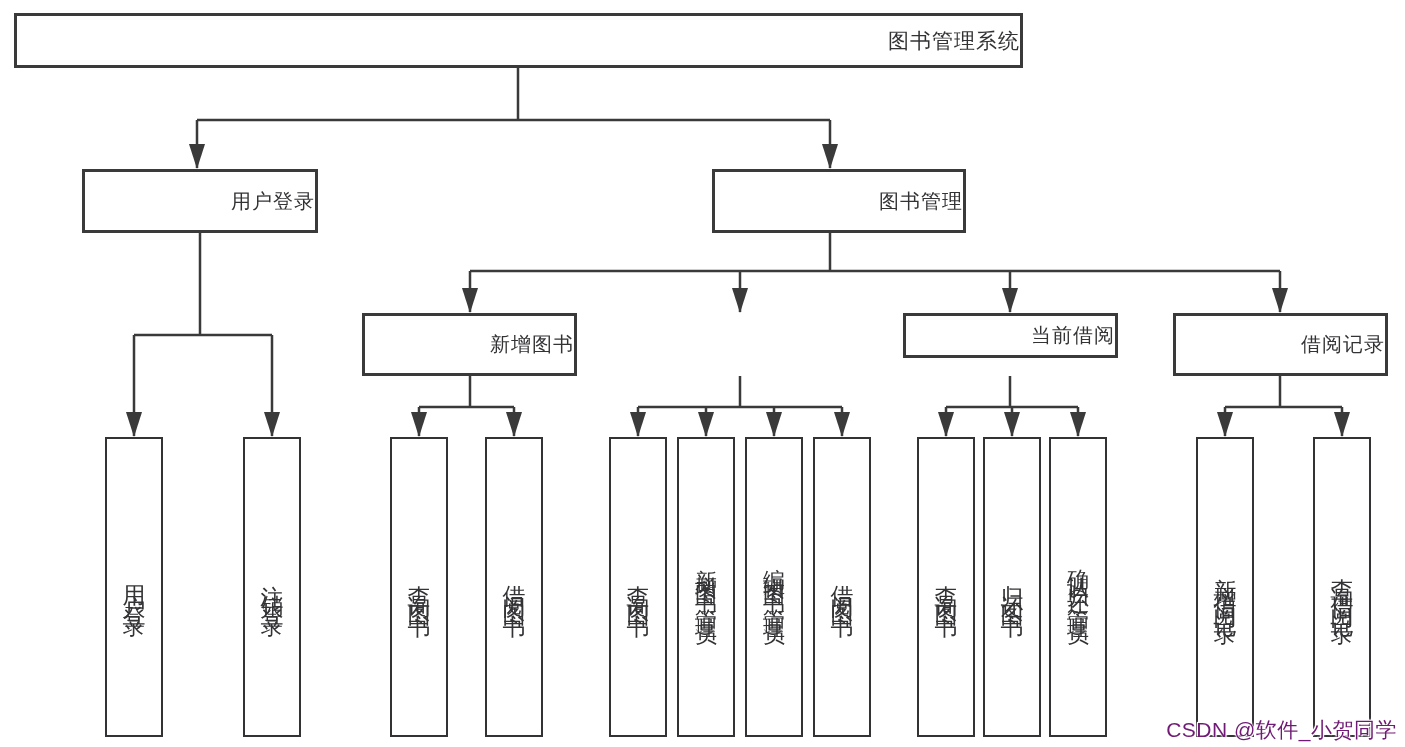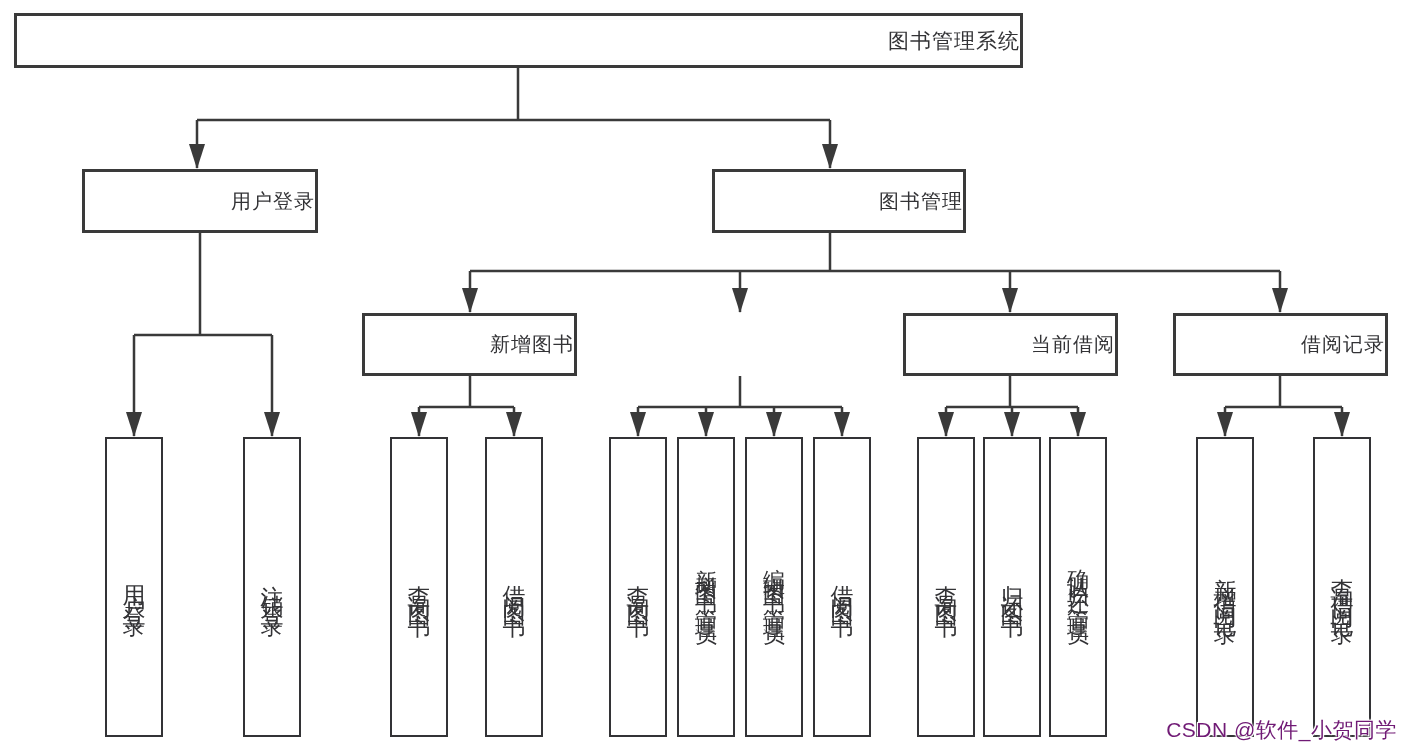--- a/index.html
+++ b/index.html
@@ -78,21 +78,21 @@
   <div class="hbox" style="left:82px; top:169px; width:236px; height:64px;">
     <span>用户登录</span>
   </div>
   <div class="hbox" style="left:712px; top:169px; width:254px; height:64px;">
     <span>图书管理</span>
   </div>
 
   <div class="hbox" style="left:362px; top:313px; width:215px; height:63px;">
     <span>新增图书</span>
   </div>
-  <div class="hbox" style="left:903px; top:313px; width:215px; height:63px;">
+  <div class="hbox" style="left:903px; top:313px; width:215px; height:45px;">
     <span>当前借阅</span>
   </div>
   <div class="hbox" style="left:1173px; top:313px; width:215px; height:63px;">
     <span>借阅记录</span>
   </div>
 
   <div class="vbox ls-lg" style="left:105px;">
     <span class="vlabel">用户登录</span>
   </div>
   <div class="vbox ls-lg" style="left:243px;">

